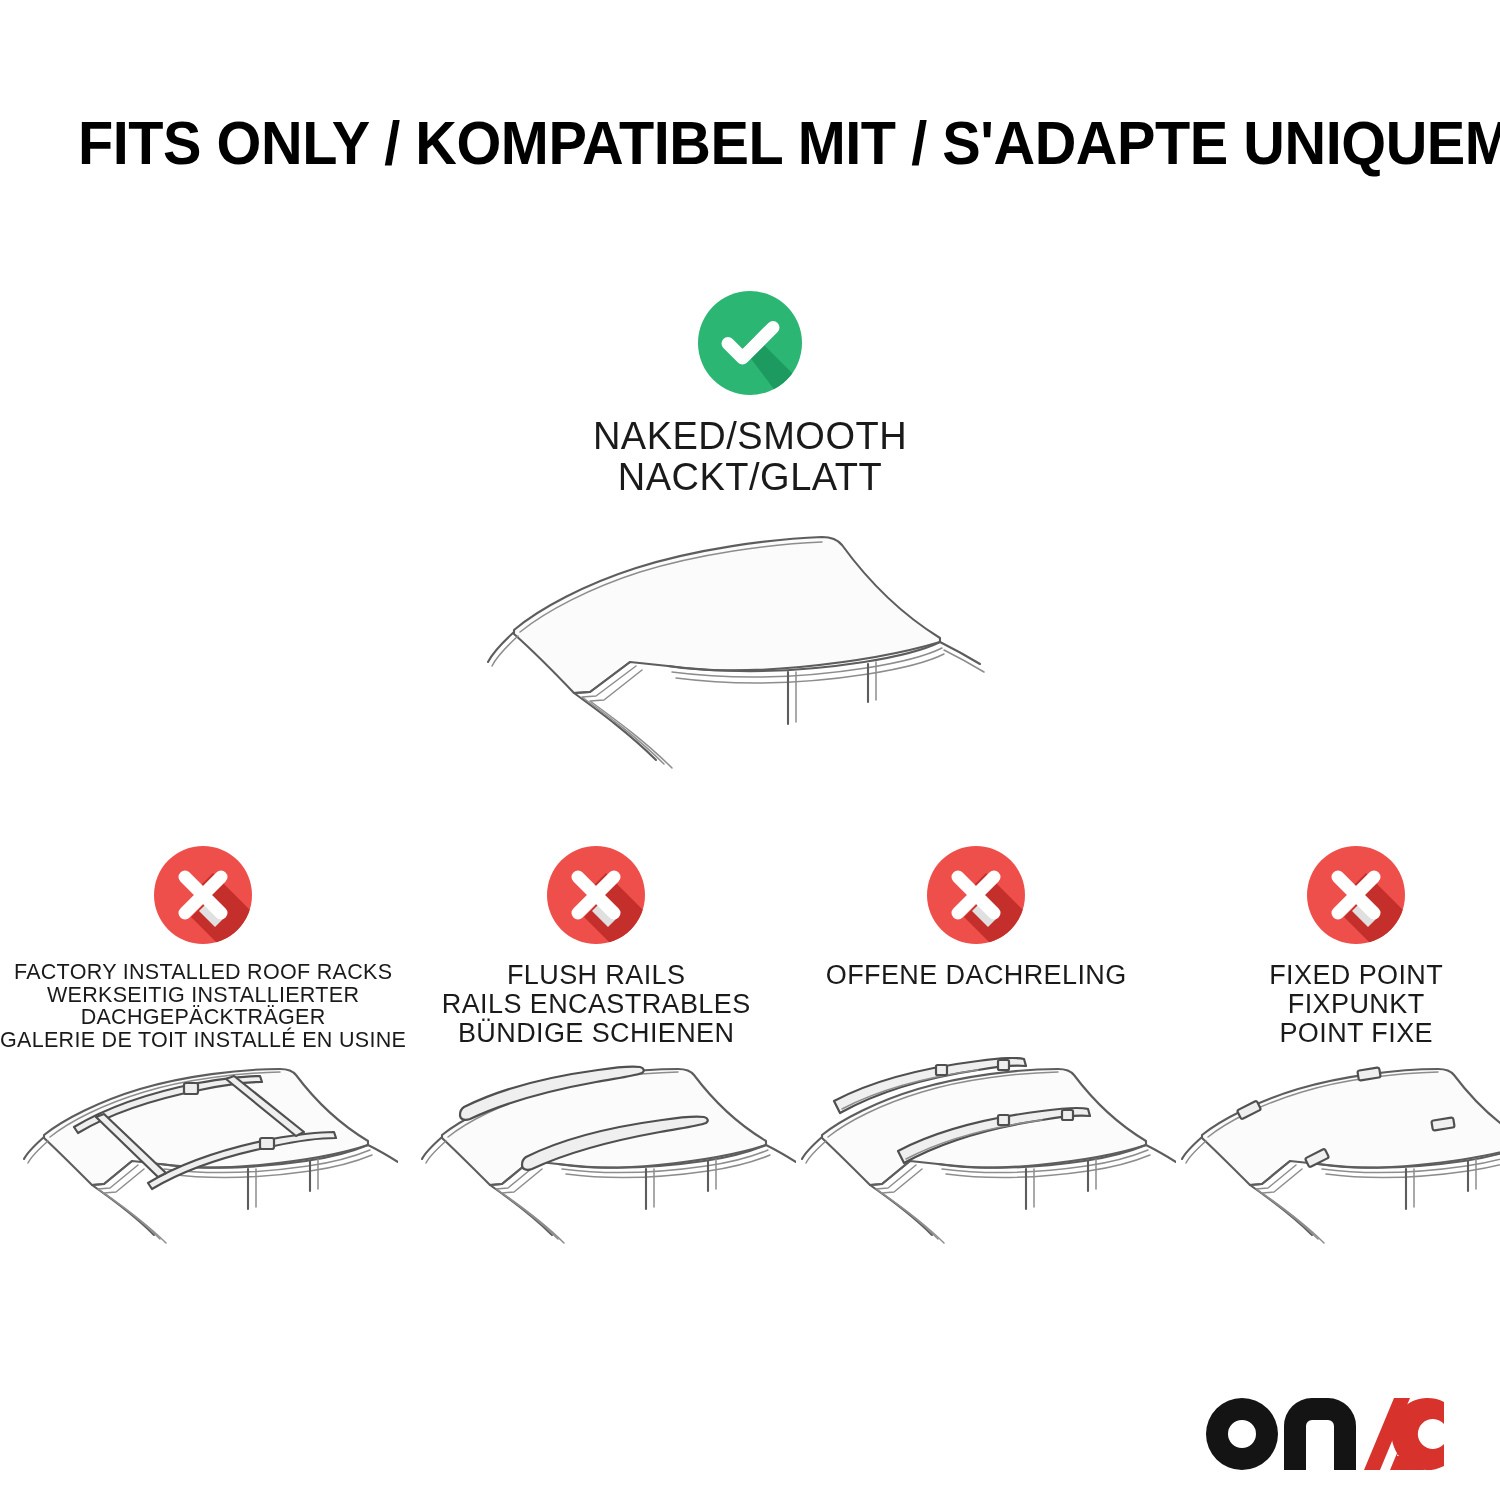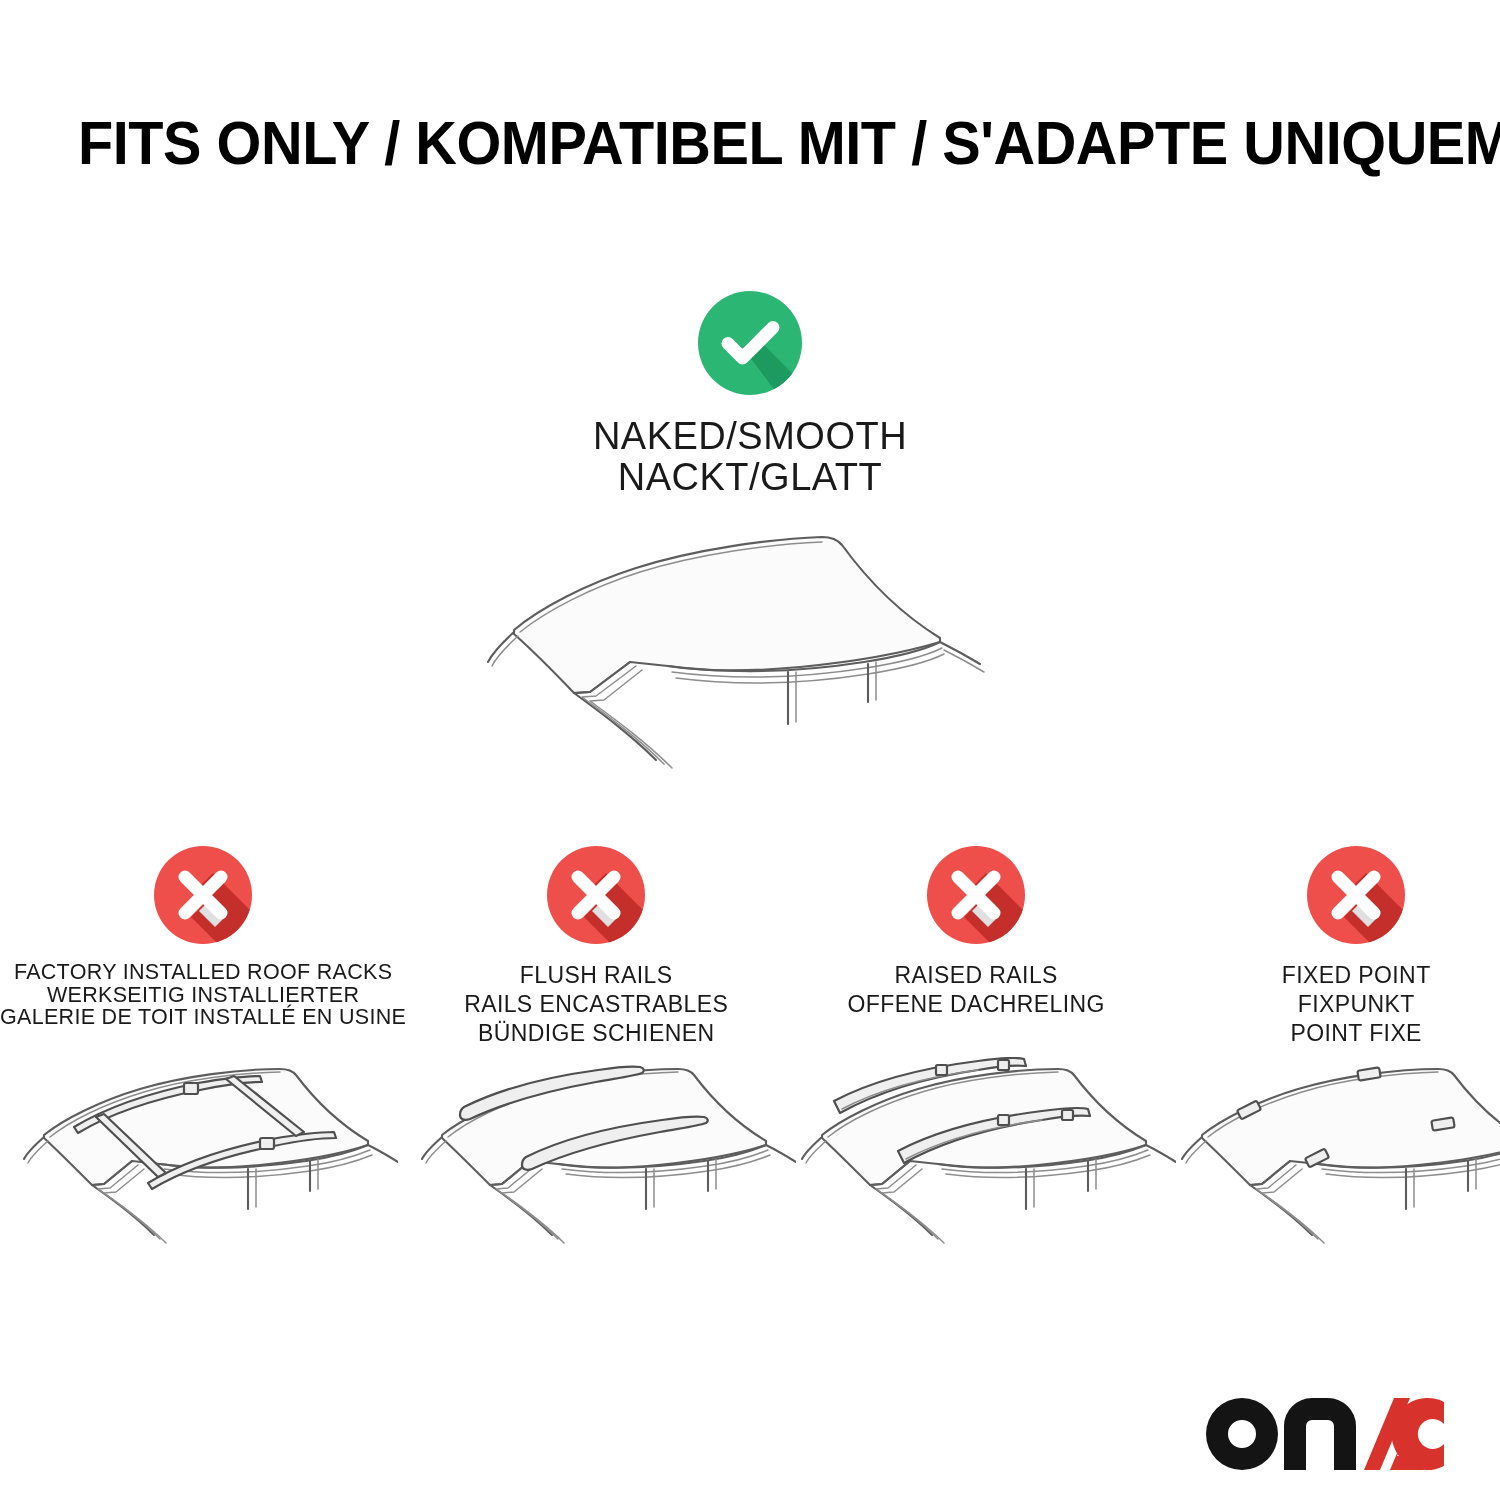--- a/index.html
+++ b/index.html
@@ -77,21 +77,21 @@
     flex: 1 1 0;
     text-align: center;
     position: relative;
   }
   .col .badge {
     width: 100px;
     height: 100px;
   }
   .col-label {
     margin-top: 12px;
-    font-size: 23px;
+    font-size: 27px;
     line-height: 29px;
     letter-spacing: 0.4px;
     color: #1a1a1a;
     min-height: 92px;
   }
   .col-label div { white-space: nowrap; }
   .col.narrow .col-label {
     font-size: 21.5px;
     line-height: 22.5px;
     letter-spacing: 0.3px;
@@ -197,20 +197,21 @@
         <g clip-path="url(#clipRed1)">
           <polygon points="48,40 60,28 100,68 100,100 66,100 38,72 50,60" fill="#c42f2c"></polygon>
           <polygon points="56,56 72,72 62,82 46,66" fill="#e0e0e0"></polygon>
         </g>
         <path d="M32 32 L68 68 M68 32 L32 68" fill="none" stroke="#ffffff" stroke-width="13" stroke-linecap="round"></path>
       </svg>
     </div>
     <div class="col-label">
       <div>FACTORY INSTALLED ROOF RACKS</div>
       <div>WERKSEITIG INSTALLIERTER</div>
+      <div>DACHGEPÄCKTRÄGER</div>
       <div>GALERIE DE TOIT INSTALLÉ EN USINE</div>
     </div>
     <div class="col-art">
       <svg viewBox="0 0 390 200" width="390" height="200" aria-hidden="true">
 
         <path class="line-fill" d="M36 78 C56 62 92 44 132 32 C176 19 232 12 272 12
               C280 12 285 14 288 18 C306 42 330 66 360 84 L360 88
               C330 98 292 104 252 108 C210 112 176 111 152 107 L124 104 L96 127 L84 128
               C68 112 50 94 36 81 Z"></path>
         <path class="line-thin" d="M42 80 C62 64 96 47 136 35 C178 22 232 16 272 15"></path>
@@ -304,21 +305,20 @@
           </defs>
         <circle cx="50" cy="50" r="49" fill="#ef4f4b"></circle>
         <g clip-path="url(#clipRed3)">
           <polygon points="48,40 60,28 100,68 100,100 66,100 38,72 50,60" fill="#c42f2c"></polygon>
           <polygon points="56,56 72,72 62,82 46,66" fill="#e0e0e0"></polygon>
         </g>
         <path d="M32 32 L68 68 M68 32 L32 68" fill="none" stroke="#ffffff" stroke-width="13" stroke-linecap="round"></path>
       </svg>
     </div>
     <div class="col-label">
-      <div>RAISED RAILS</div>
       <div>OFFENE DACHRELING</div>
     </div>
     <div class="col-art">
       <svg viewBox="0 0 390 200" width="390" height="200" aria-hidden="true">
         <path class="line-fill" d="M36 78 C56 62 92 44 132 32 C176 19 232 12 272 12
               C280 12 285 14 288 18 C306 42 330 66 360 84 L360 88
               C330 98 292 104 252 108 C210 112 176 111 152 107 L124 104 L96 127 L84 128
               C68 112 50 94 36 81 Z"></path>
         <path class="line-thin" d="M42 80 C62 64 96 47 136 35 C178 22 232 16 272 15"></path>
         <path class="line" d="M36 80 C27 88 19 96 16 102"></path>

